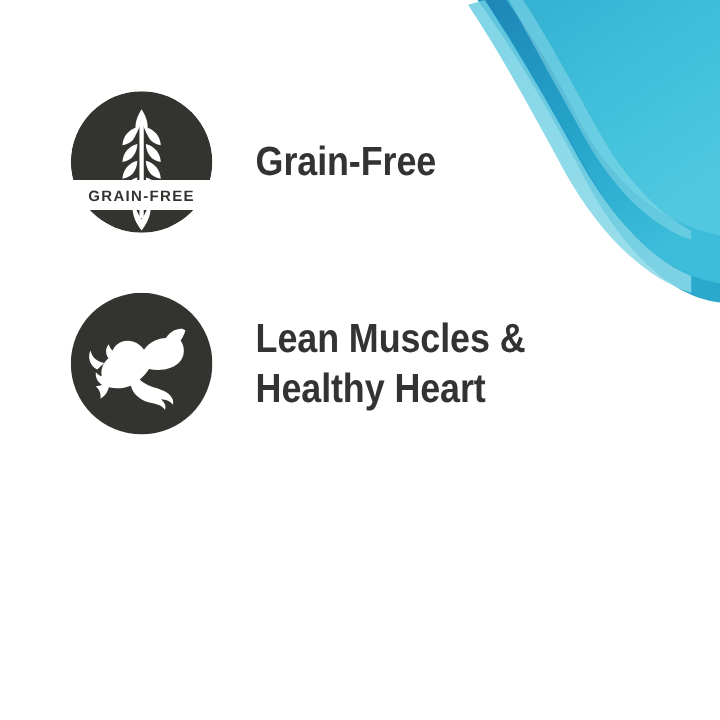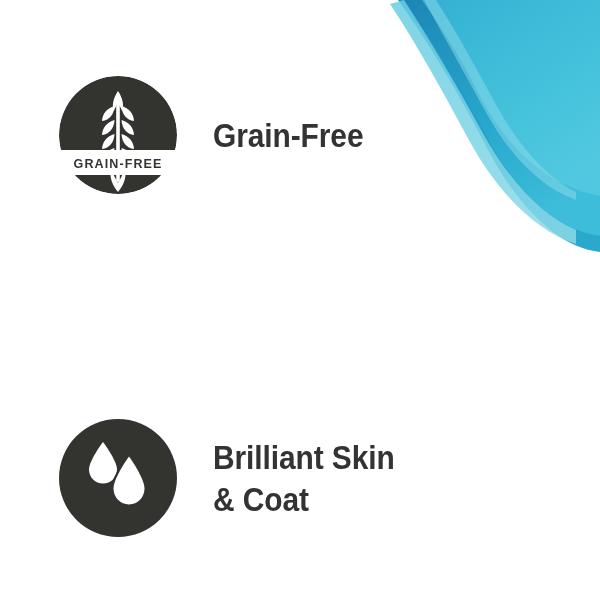--- a/index.html
+++ b/index.html
@@ -153,42 +153,80 @@
           <rect x="-2" y="150" width="0" height="0" fill="none"></rect>
         </g>
 
         <rect x="-4" y="74" width="126" height="25" fill="#ffffff"></rect>
         <text x="59" y="91.5" text-anchor="middle" font-family="'Liberation Sans', sans-serif" font-size="12.5" font-weight="700" letter-spacing="1.1" fill="#333330">GRAIN-FREE</text>
       </svg>
     </div>
     <div class="feature-label">Grain-Free</div>
   </div>
 
-
-  <div class="feature-row r3">
+  <div class="feature-row r2">
     <div class="icon-badge">
       <svg width="118" height="118" viewBox="0 0 118 118" xmlns="http://www.w3.org/2000/svg">
         <circle cx="59" cy="59" r="59" fill="#333330"></circle>
 
-        <path d="M44 23
-                 C 44 23 30 41.5 30 50.5
-                 C 30 58.3 36.3 64.6 44 64.6
-                 C 51.7 64.6 58 58.3 58 50.5
-                 C 58 41.5 44 23 44 23 Z" fill="#ffffff"></path>
-
-        <path d="M70 34
-                 C 70 34 52 58 52 69.5
-                 C 52 79.6 60.1 87.8 70 87.8
-                 C 79.9 87.8 88 79.6 88 69.5
-                 C 88 58 70 34 70 34 Z" fill="#333330"></path>
-
-        <path d="M70 37.5
-                 C 70 37.5 54.5 59 54.5 69.5
-                 C 54.5 78.3 61.4 85.4 70 85.4
-                 C 78.6 85.4 85.5 78.3 85.5 69.5
-                 C 85.5 59 70 37.5 70 37.5 Z" fill="#ffffff"></path>
+        <g fill="#ffffff">
+          <path d="M95.5 31.5
+                   C 94.6 34.5 93.2 37.4 91.5 39.8
+                   C 93.4 42.6 94.4 45.8 94.2 49.2
+                   C 94.0 53.4 92.0 57.0 88.6 59.6
+                   C 85.0 62.4 80.4 63.8 75.8 64.2
+                   C 72.2 64.5 68.6 64.2 65.2 63.4
+                   C 63.0 66.8 60.4 69.8 57.4 72.2
+                   C 59.8 74.4 62.6 76.2 65.6 77.4
+                   C 69.8 79.1 74.2 80.0 78.2 82.0
+                   C 81.0 83.4 83.6 85.6 84.8 88.6
+                   C 85.4 90.1 85.5 91.8 85.0 93.3
+                   C 84.0 92.0 82.8 90.9 81.4 90.2
+                   C 79.4 89.2 77.2 88.9 75.0 88.8
+                   C 76.6 90.0 78.0 91.6 78.6 93.5
+                   C 79.0 94.8 79.0 96.2 78.5 97.5
+                   C 77.2 95.6 75.4 94.2 73.3 93.4
+                   C 70.8 92.4 68.1 92.1 65.5 91.4
+                   C 61.6 90.4 57.9 88.6 55.0 85.8
+                   C 52.6 83.5 50.9 80.6 50.0 77.4
+                   C 46.4 78.8 42.6 79.6 38.8 79.6
+                   C 36.4 79.6 34.0 79.3 31.7 78.7
+                   C 31.2 80.9 30.2 83.0 28.8 84.8
+                   C 27.7 86.2 26.3 87.4 24.7 88.2
+                   C 25.0 86.2 24.8 84.2 24.1 82.4
+                   C 23.4 80.6 22.2 79.0 20.8 77.8
+                   C 22.6 77.8 24.4 77.4 26.0 76.6
+                   C 24.2 75.5 22.7 73.9 21.8 72.0
+                   C 20.9 70.2 20.6 68.2 20.9 66.2
+                   C 22.2 67.8 23.9 69.0 25.8 69.6
+                   C 25.3 67.2 25.4 64.7 26.1 62.4
+                   C 27.0 59.3 28.9 56.6 31.4 54.6
+                   C 30.2 53.0 29.5 51.1 29.4 49.1
+                   C 29.3 46.8 30.1 44.5 31.6 42.8
+                   C 32.2 44.8 33.3 46.6 34.8 48.0
+                   C 36.2 44.9 38.8 42.4 41.9 41.1
+                   C 45.0 39.8 48.5 39.6 51.7 40.5
+                   C 55.6 41.6 58.9 44.1 61.0 47.5
+                   C 63.2 44.3 66.2 41.7 69.7 40.0
+                   C 72.7 38.5 76.0 37.7 79.3 37.6
+                   C 80.5 35.6 82.1 33.9 84.0 32.6
+                   C 86.4 31.0 89.2 30.1 92.0 30.0
+                   C 93.2 30.0 94.4 30.5 95.5 31.5 Z"></path>
+
+          <path d="M22.0 64.0
+                   C 19.0 62.4 16.8 59.8 15.8 56.6
+                   C 14.9 53.8 15.1 50.7 16.4 48.0
+                   C 17.0 51.0 18.6 53.7 21.0 55.6
+                   C 23.0 57.2 25.4 58.2 28.0 58.5
+                   C 26.0 60.3 24.0 62.2 22.0 64.0 Z"></path>
+
+          <path d="M88.8 36.5 C 90.6 35.2 92.4 34.1 94.3 33.2
+                   C 93.8 35.3 92.9 37.3 91.6 39.0
+                   C 90.7 38.1 89.8 37.3 88.8 36.5 Z"></path>
+        </g>
       </svg>
     </div>
-    <div class="feature-label">Brilliant Skin
-&amp; Coat</div>
+    <div class="feature-label">Lean Muscles &amp;
+Healthy Heart</div>
   </div>
 
+
 </div>
 
 </body></html>

